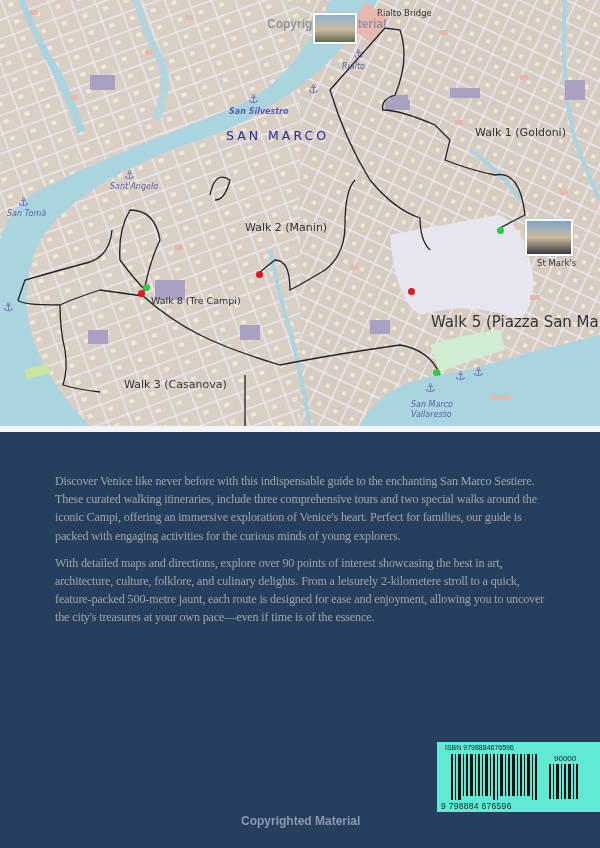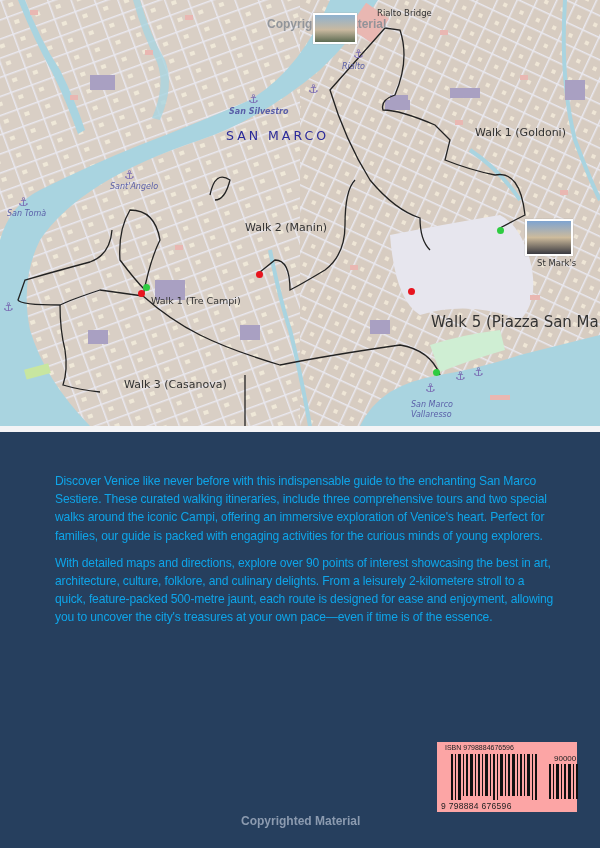--- a/index.html
+++ b/index.html
@@ -9,24 +9,24 @@
   .map-border { position:absolute; left:0; top:426px; width:600px; height:6px; background:#f4f4f6; }
   .label { position:absolute; white-space:nowrap; }
   .walk-label { font-size:11px; color:#333; font-family:"DejaVu Sans", sans-serif; }
   .water-label { font-size:8px; color:#5a5fa8; font-style:italic; text-align:left; line-height:10px; }
   .district { font-size:12.5px; letter-spacing:3px; color:#2a2a9a; }
   .poi-label { font-size:8.5px; color:#333; }
   .photo { position:absolute; border:2px solid #fff; box-shadow:0 0 1px #999; overflow:hidden; }
   .anchor { position:absolute; font-size:12px; color:#7a6bb3; line-height:12px; }
   .dot { position:absolute; width:7px; height:7px; border-radius:50%; }
   .wm-top { position:absolute; left:267px; top:17px; font-size:12px; font-weight:bold; color:#8a8f96; font-family:"Liberation Sans", sans-serif; opacity:.9; }
-  .blurb { position:absolute; left:55px; top:472px; width:500px; color:#0ea5e9; font-size:12.1px; line-height:18.2px; font-family:Liberation Sans, sans-serif; letter-spacing:-0.15px; }
+  .blurb { position:absolute; left:55px; top:472px; width:500px; color:#a3a3a3; font-size:12.1px; line-height:18.2px; font-family:Liberation Serif, serif; letter-spacing:-0.15px; }
   .blurb p { margin:0 0 9px 0; }
   .blurb .narrow { width:330px; }
-  .barcode { position:absolute; left:437px; top:742px; width:140px; height:70px; background:#fca5a5; }
+  .barcode { position:absolute; left:437px; top:742px; width:164px; height:70px; background:#5eead4; }
   .isbn-text { position:absolute; left:8px; top:2px; font-size:7px; color:#222; font-family:"Liberation Sans", sans-serif; }
   .price-text { position:absolute; left:117px; top:12px; font-size:8px; color:#222; font-family:"Liberation Sans", sans-serif; }
   .ean-text { position:absolute; left:4px; top:59px; font-size:8.5px; color:#222; font-family:"Liberation Sans", sans-serif; letter-spacing:0.3px; }
   .wm-bottom { position:absolute; left:241px; top:814px; font-size:12px; font-weight:bold; color:#8c9bb0; font-family:"Liberation Sans", sans-serif; }
 </style>
 </head>
 <body>
 
 <div class="map">
   <svg width="600" height="426" viewBox="0 0 600 426">
@@ -106,21 +106,21 @@
   <div class="photo" style="left:313px;top:13px;width:40px;height:27px;background:linear-gradient(#8fb2cf 0%,#c9b9a0 55%,#5d6b52 100%);"></div>
   <div class="label poi-label" style="left:377px;top:8px;">Rialto Bridge</div>
 
   <div class="photo" style="left:525px;top:219px;width:44px;height:33px;background:linear-gradient(#7ea3d0 0%,#cdbb9c 50%,#3a3a40 100%);"></div>
   <div class="label poi-label" style="left:537px;top:258px;">St Mark's</div>
 
   <div class="label district" style="left:226px;top:128px;">SAN MARCO</div>
 
   <div class="label walk-label" style="left:475px;top:126px;">Walk 1 (Goldoni)</div>
   <div class="label walk-label" style="left:245px;top:221px;">Walk 2 (Manin)</div>
-  <div class="label walk-label" style="left:151px;top:295px;font-size:9.5px;">Walk 1 (Tre Campi)</div>
+  <div class="label walk-label" style="left:151px;top:295px;font-size:9.5px;">Walk 8 (Tre Campi)</div>
   <div class="label walk-label" style="left:124px;top:378px;">Walk 3 (Casanova)</div>
   <div class="label walk-label" style="left:431px;top:313px;font-size:15px;">Walk 5 (Piazza San Marco)</div>
 
   <div class="anchor" style="left:248px;top:93px;">⚓</div>
   <div class="label water-label" style="left:229px;top:107px;font-weight:bold;">San Silvestro</div>
   <div class="anchor" style="left:124px;top:169px;">⚓</div>
   <div class="label water-label" style="left:110px;top:182px;">Sant'Angelo</div>
   <div class="anchor" style="left:18px;top:196px;">⚓</div>
   <div class="label water-label" style="left:7px;top:209px;">San Tomà</div>
   <div class="anchor" style="left:353px;top:48px;">⚓</div>

